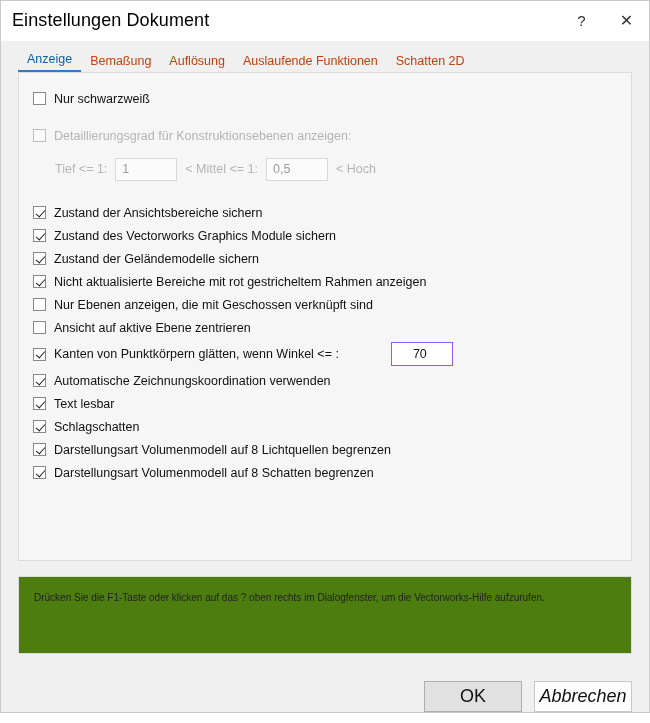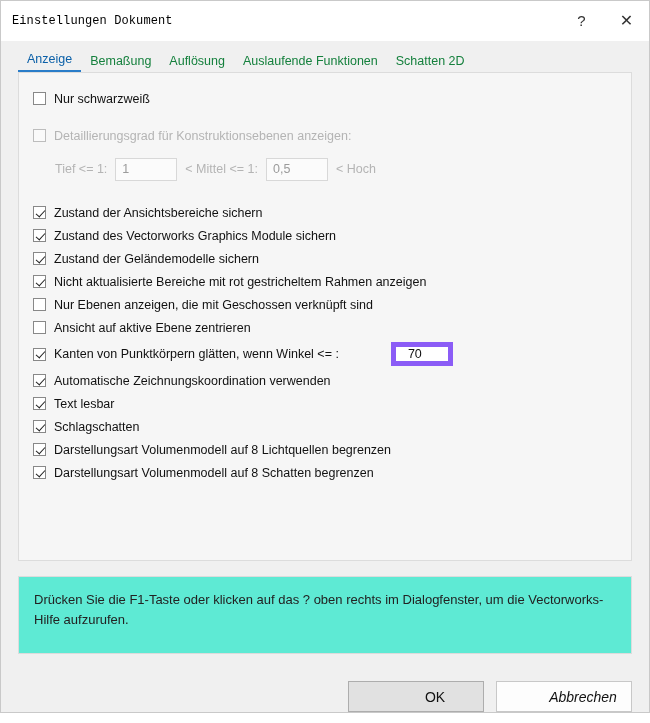--- a/index.html
+++ b/index.html
@@ -30,24 +30,23 @@
   .titlebar {
     height: 39px;
     background: #ffffff;
     display: flex;
     align-items: center;
     flex: none;
     border-bottom: 1px solid #ffffff;
   }
   .title-text {
     margin-left: 11px;
-    font-size: 12px;
+    font-size: 18px;
     color: #000000;
     letter-spacing: 0.1px;
-    font-family: Liberation Mono, monospace;
   }
   .title-spacer { flex: 1; }
   .title-btn {
     width: 45px;
     height: 39px;
     display: flex;
     align-items: center;
     justify-content: center;
     font-size: 15px;
     color: #333333;
@@ -59,21 +58,21 @@
     margin: 9px 0 0 17px;
     display: flex;
     align-items: flex-end;
     height: 24px;
     font-size: 12.5px;
     position: relative;
     z-index: 2;
   }
   .tab {
     padding: 2px 9px 4px 9px;
-    color: #15803d;
+    color: #c2410c;
     cursor: default;
     white-space: nowrap;
   }
   .tab.active {
     color: #0b60a8;
     border-bottom: 2px solid #2a7dc9;
   }
 
   .panel {
     margin: 0 17px 0 17px;
@@ -150,60 +149,59 @@
     color: #333333;
   }
   .txtbox.dim { color: #9b9b9b; background: #fbfbfb; border-color: #d8d8d8; }
   .txt-tief { width: 62px; }
   .txt-mittel { width: 62px; }
 
   .angle-input {
     margin-left: 52px;
     width: 62px;
     height: 24px;
-    border: 5px solid #8b5cf6;
-    background: #ffffff;
-    box-sizing: border-box;
-    display: flex;
-    align-items: center;
-    padding: 0 12px;
+    border: 1px solid #8b5cf6;
+    background: #ffffff;
+    box-sizing: border-box;
+    display: flex;
+    align-items: center;
+    padding: 0 21px;
     font-size: 12.5px;
     color: #111111;
   }
 
   .helpbox {
     margin: 15px 17px 8px 17px;
     border: 1px solid #dcdcdc;
-    background: #5eead4;
+    background: #4d7c0f;
     height: 87px;
     box-sizing: border-box;
     padding: 13px 15px;
-    font-size: 13px;
+    font-size: 10px;
     color: #222222;
     line-height: 1.55;
   }
 
   .buttonbar {
     margin: 19px 17px 0 17px;
     display: flex;
     justify-content: flex-end;
     gap: 12px;
   }
   .btn {
     width: 96px;
     height: 29px;
     border: 1px solid #adadad;
     background: #e1e1e1;
-    font-size: 14px;
+    font-size: 18px;
     color: #111111;
     display: flex;
     align-items: center;
     justify-content: center;
     cursor: default;
-    padding-left: 38px;
   }
   .btn.secondary { background: #fdfdfd; border-color: #c8c8c8; font-style: italic; }
 
   .taskbar-hint {
     position: absolute;
     left: 0;
     bottom: 0;
     width: 650px;
     height: 10px;
     background: #ffffff;

